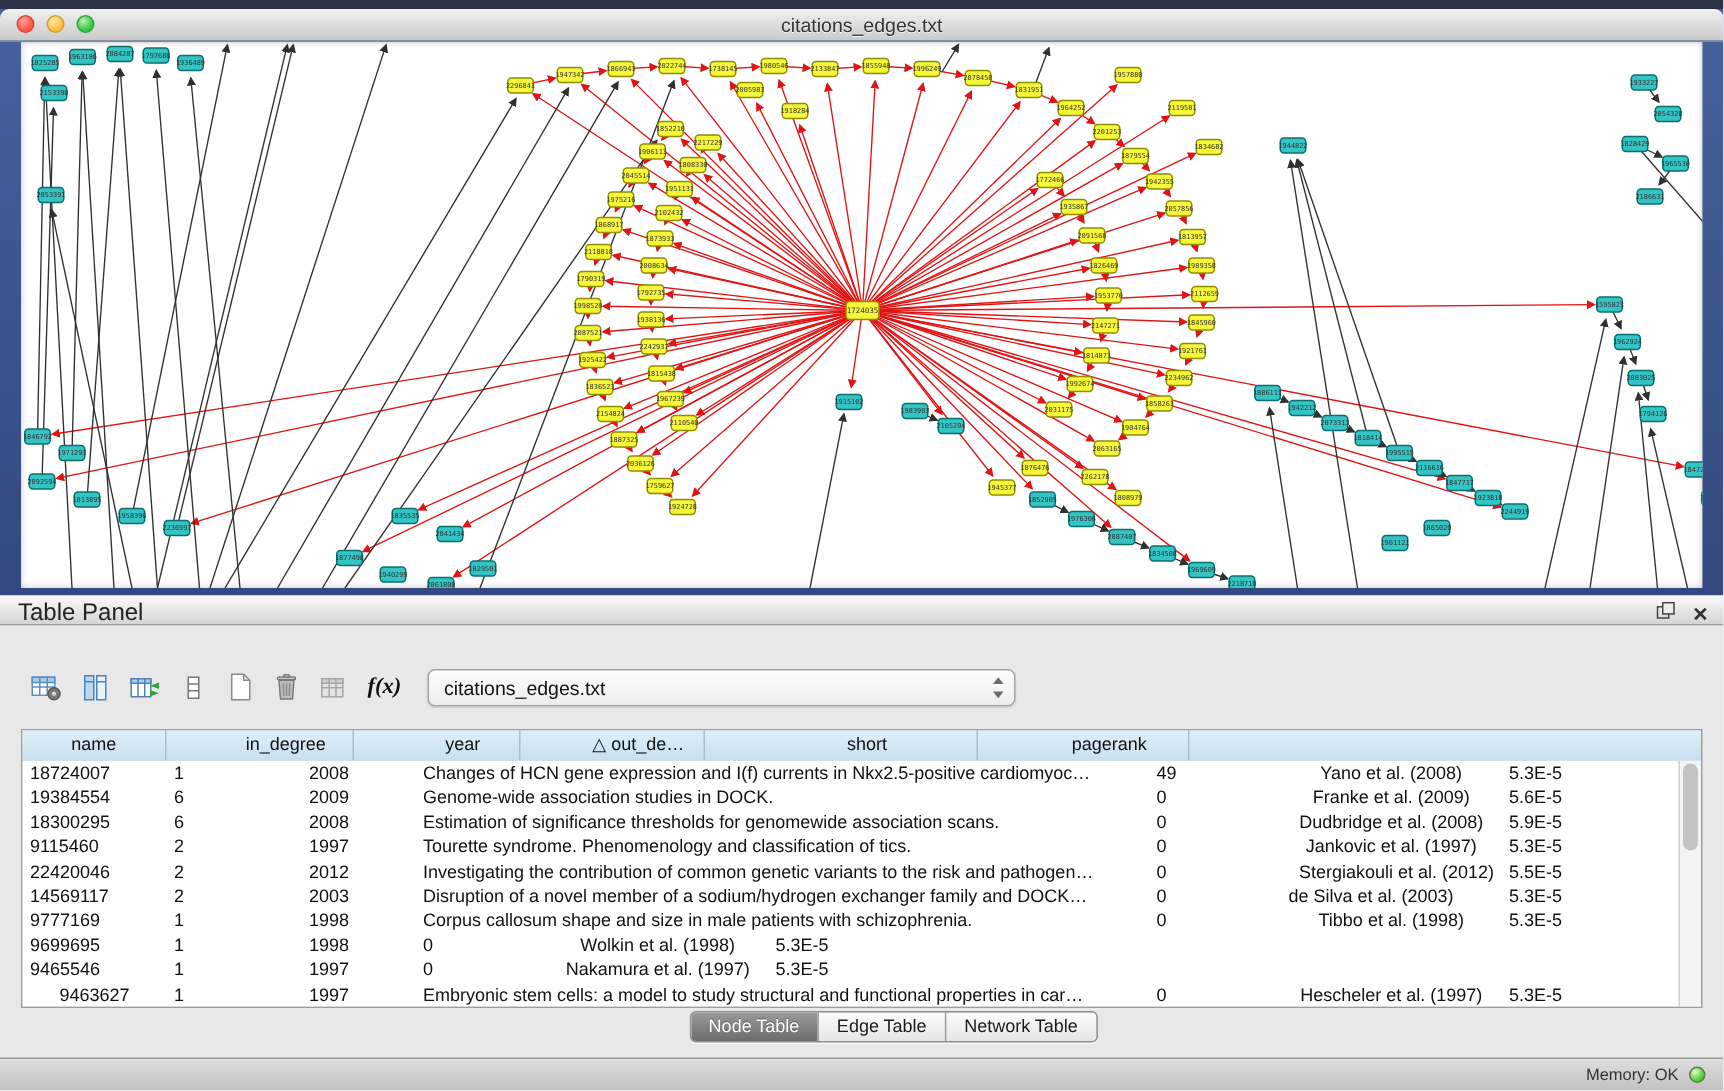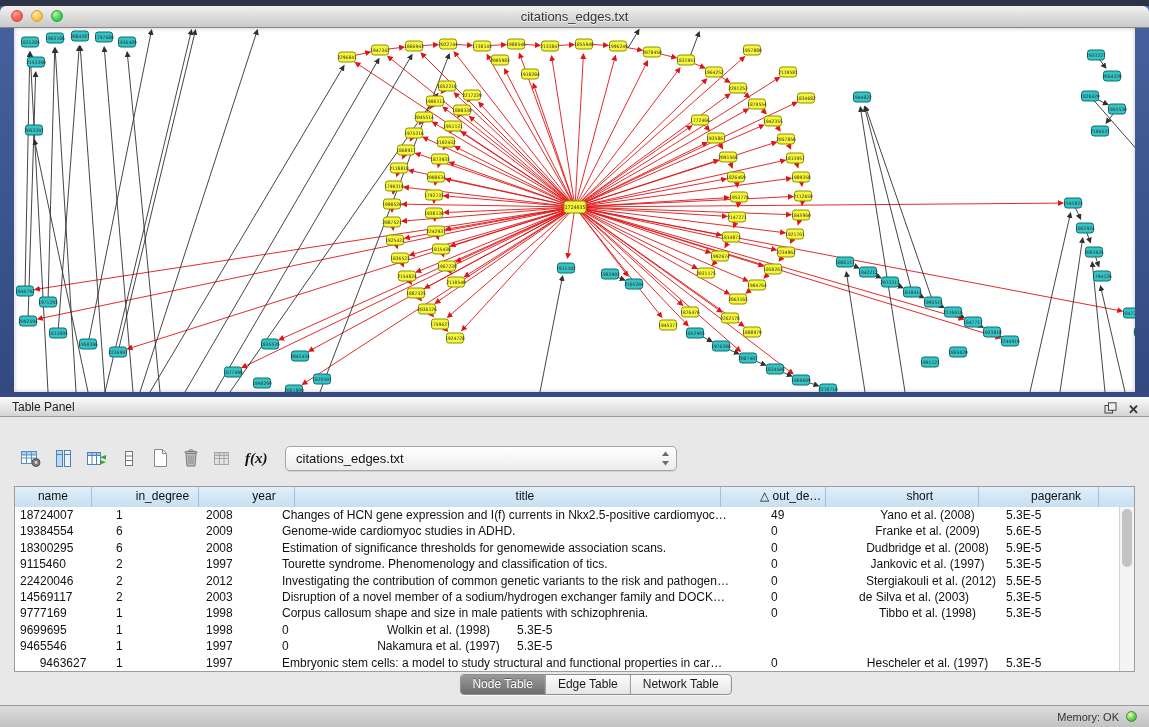--- a/index.html
+++ b/index.html
@@ -13,21 +13,21 @@
   .traffic{position:absolute;left:11px;top:4px;display:flex;gap:8px;}
   .tl{width:12px;height:12px;border-radius:50%;box-sizing:border-box;}
   .tl.red{background:radial-gradient(circle at 35% 30%,#ffa39a,#fc5549 65%);border:1px solid #d94338;}
   .tl.yel{background:radial-gradient(circle at 35% 30%,#ffeaa9,#fdbc40 65%);border:1px solid #d49c33;}
   .tl.grn{background:radial-gradient(circle at 35% 30%,#bcf3aa,#34c84a 65%);border:1px solid #2aa136;}
   .canvas{position:absolute;left:14px;top:28px;width:1121px;height:364px;background:#fff;box-shadow:inset 0 0 4px rgba(0,0,0,.25);}
   .canvas svg{display:block;width:100%;height:100%;}
 
   
   .panel-header{position:absolute;left:0;top:397px;width:100%;height:20px;background:linear-gradient(#fbfbfb,#d4d4d4);border-bottom:1px solid #9b9b9b;box-sizing:border-box;}
-  .panel-title{position:absolute;left:12px;top:3px;font-size:12px;color:#222;}
+  .panel-title{position:absolute;left:12px;top:3px;font-size:16px;color:#222;}
   .ph-icons{position:absolute;right:10px;top:3px;display:flex;gap:11px;align-items:center;}
   .close-x{font-size:13px;font-weight:bold;color:#333;line-height:13px;}
   .panel-body{position:absolute;left:0;top:417px;width:100%;height:288px;background:#e8e8e8;padding-left:42px;}
 
   .toolbar{position:absolute;left:20px;top:28px;display:flex;align-items:center;gap:11px;height:26px;}
   .tbtn{display:inline-flex;align-items:center;justify-content:center;min-width:20px;height:24px;}
   .fx{font-family:"Liberation Serif",serif;font-style:italic;font-weight:bold;font-size:15px;color:#111;}
 
   .combo{position:absolute;left:285px;top:29px;width:392px;height:25px;border:1px solid #a6a6a6;border-radius:5px;background:linear-gradient(#ffffff,#ececec);box-sizing:border-box;box-shadow:0 1px 1px rgba(0,0,0,.1);}
   .combo-text{position:absolute;left:10px;top:0;line-height:23px;font-size:13px;color:#111;}
@@ -857,41 +857,40 @@
             <path d="M4.5 14.5 L8 10 H1 z" fill="#6b6b6b"></path>
           </svg>
       </span>
     </div>
 
     <div class="table-wrap">
       <div class="thead">
           <div class="hcell" style="width: 96px;">name</div>
           <div class="hcell" style="width: 90px;">in_degree</div>
           <div class="hcell" style="width: 76px;">year</div>
-          <div class="hcell" style="width: 489px;">title</div>
           <div class="hcell" style="width: 88px;">△ out_de…</div>
           <div class="hcell" style="width: 147px;">short</div>
           <div class="hcell" style="width: 106px;">pagerank</div>
           <div class="hcell filler"></div>
         </div>
       <div class="tbody">
           <div class="trow">
             <div class="tcell" style="width: 96px; text-align: left;">18724007</div>
             <div class="tcell" style="width: 90px; text-align: left;">1</div>
             <div class="tcell" style="width: 76px; text-align: left;">2008</div>
             <div class="tcell" style="width: 489px; text-align: left;">Changes of HCN gene expression and I(f) currents in Nkx2.5-positive cardiomyoc…</div>
             <div class="tcell" style="width: 88px; text-align: left;">49</div>
             <div class="tcell" style="width: 147px; text-align: center;">Yano et al. (2008)</div>
             <div class="tcell" style="width: 106px; text-align: left;">5.3E-5</div>
           </div>
           <div class="trow">
             <div class="tcell" style="width: 96px; text-align: left;">19384554</div>
             <div class="tcell" style="width: 90px; text-align: left;">6</div>
             <div class="tcell" style="width: 76px; text-align: left;">2009</div>
-            <div class="tcell" style="width: 489px; text-align: left;">Genome-wide cardiomyoc studies in ADHD.</div>
+            <div class="tcell" style="width: 489px; text-align: left;">Genome-wide association studies in DOCK.</div>
             <div class="tcell" style="width: 88px; text-align: left;">0</div>
             <div class="tcell" style="width: 147px; text-align: center;">Franke et al. (2009)</div>
             <div class="tcell" style="width: 106px; text-align: left;">5.6E-5</div>
           </div>
           <div class="trow">
             <div class="tcell" style="width: 96px; text-align: left;">18300295</div>
             <div class="tcell" style="width: 90px; text-align: left;">6</div>
             <div class="tcell" style="width: 76px; text-align: left;">2008</div>
             <div class="tcell" style="width: 489px; text-align: left;">Estimation of significance thresholds for genomewide association scans.</div>
             <div class="tcell" style="width: 88px; text-align: left;">0</div>

